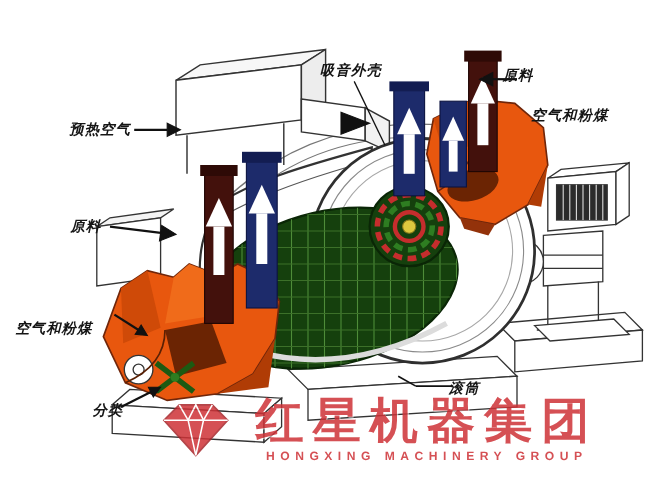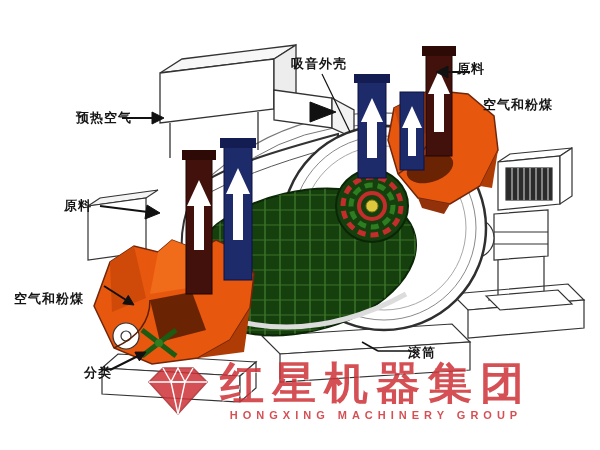--- a/index.html
+++ b/index.html
@@ -1,20 +1,20 @@
 <!DOCTYPE html>
 <html><head>
 <meta charset="utf-8">
 <style>
   html,body{margin:0;padding:0;}
   body{font-family:"Liberation Sans","DejaVu Sans",sans-serif;background:#fff;}
   .canvas{position:relative;width:600px;height:450px;background:#fff;overflow:hidden;}
   .canvas svg.art{position:absolute;left:0;top:0;}
-  .lbl{position:absolute;font-size:13px;font-weight:700;color:#151515;white-space:nowrap;letter-spacing:1px;}
-  .watermark{position:absolute;left:146px;top:360px;display:flex;align-items:center;gap:10px;opacity:.85;}
+  .lbl{position:absolute;font-size:13px;font-weight:700;color:#151515;white-space:nowrap;letter-spacing:1px;font-style:italic;}
+  .watermark{position:absolute;left:146px;top:360px;display:flex;align-items:center;gap:22px;opacity:.85;}
   .wm-textcol{display:flex;flex-direction:column;align-items:center;}
   .wm-cn{font-size:44px;font-weight:700;color:#ce3237;letter-spacing:8px;line-height:1.05;text-shadow:1px 1px 0 rgba(255,255,255,.65);}
   .wm-en{font-size:11px;font-weight:700;color:#ce3237;letter-spacing:5px;text-align:center;margin-top:3px;}
 </style>
 </head>
 <body>
 
 <div class="canvas">
 
   <svg class="art" width="600" height="450" viewBox="0 0 600 450">
@@ -173,21 +173,21 @@
         <line x1="110" y1="370" x2="138" y2="356" stroke-width="2"></line>
         <polygon points="146,352 139.4,360.9 134.9,352.1"></polygon>
       </g>
       <g>
         <line x1="378" y1="351" x2="412" y2="351" stroke-width="1.5"></line>
         <line x1="362" y1="342" x2="378" y2="351" stroke-width="1.5"></line>
       </g>
     </g>
   </svg>
 
-  <div class="lbl" style="left:76px;top:109px">预热空气</div>
+  <div class="lbl" style="left:63px;top:109px">预热空气</div>
   <div class="lbl" style="left:291px;top:55px">吸音外壳</div>
   <div class="lbl" style="left:457px;top:60px">原料</div>
   <div class="lbl" style="left:483px;top:96px">空气和粉煤</div>
   <div class="lbl" style="left:64px;top:197px">原料</div>
   <div class="lbl" style="left:14px;top:290px">空气和粉煤</div>
   <div class="lbl" style="left:84px;top:364px">分类</div>
   <div class="lbl" style="left:408px;top:344px">滚筒</div>
 
   <div class="watermark">
     <svg width="64" height="52" viewBox="0 0 64 52">

